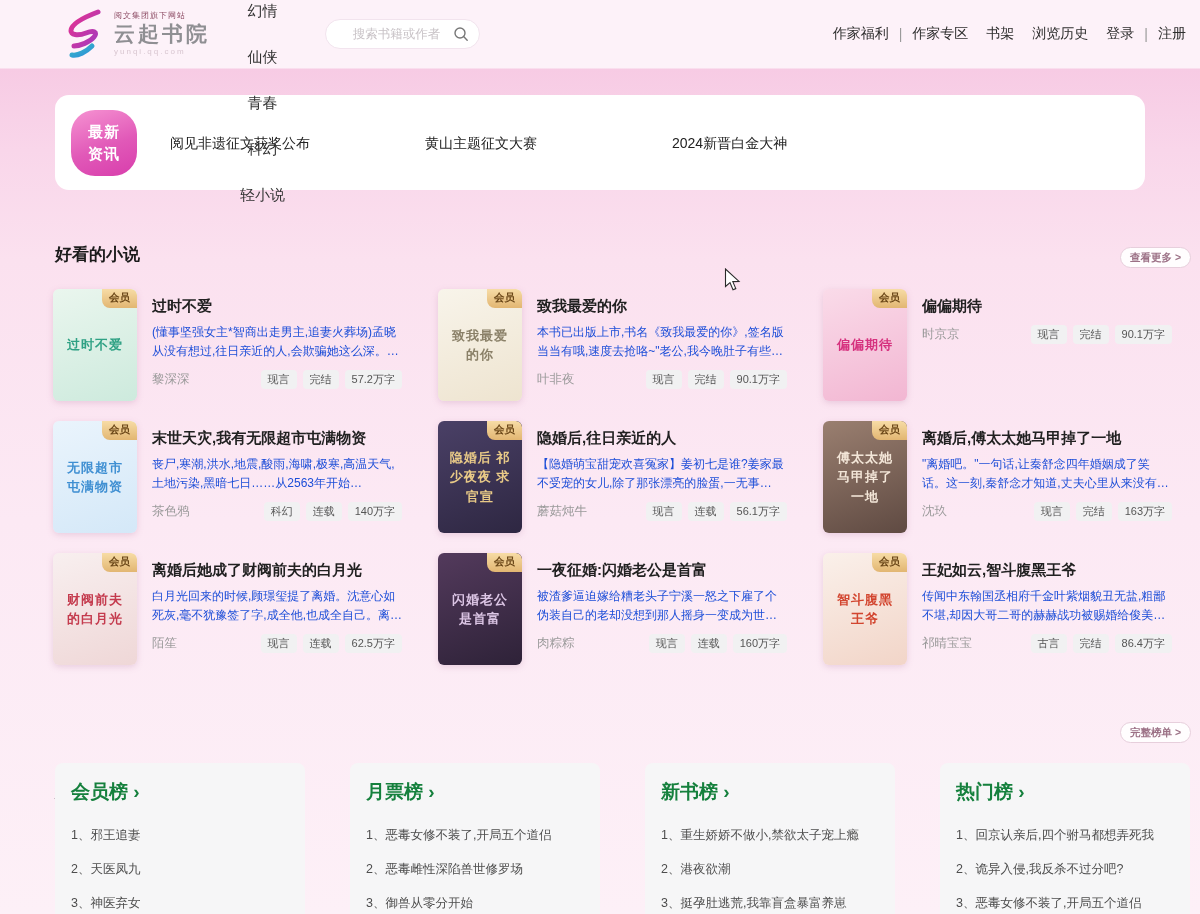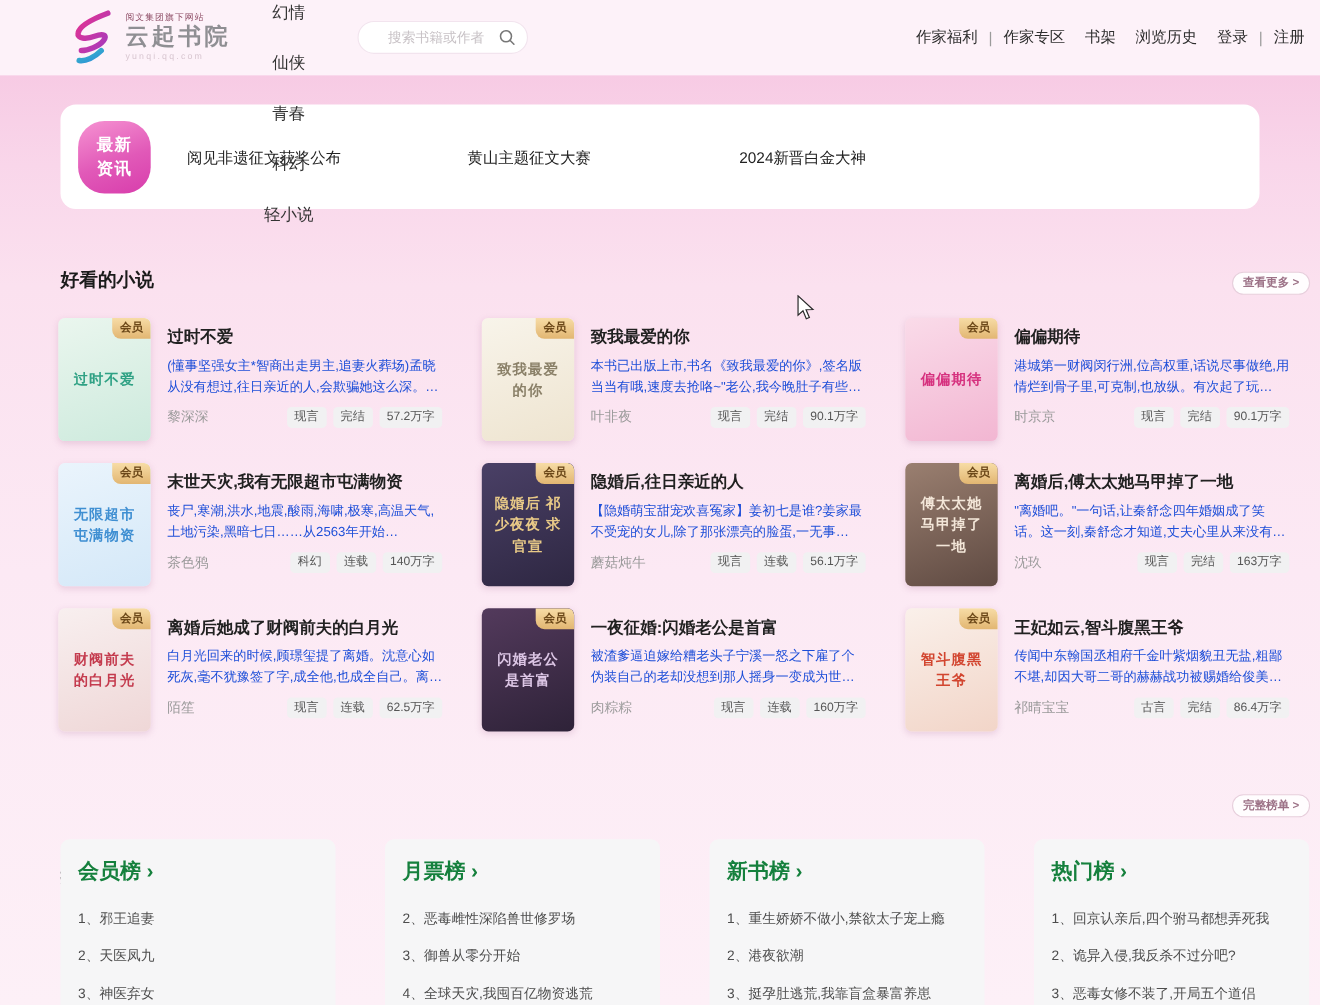--- a/index.html
+++ b/index.html
@@ -224,21 +224,20 @@
         </div>
       </div>
     </div>
     <div class="book-card">
       <div class="cover" style="background: linear-gradient(160deg, rgb(250, 219, 233) 0%, rgb(242, 182, 210) 100%);">
         <span class="cover-text" style="color: rgb(214, 50, 127);">偏偏期待</span>
         <span class="vip-badge">会员</span>
       </div>
       <div class="book-info">
         <div class="book-title">偏偏期待</div>
-        <div class="book-desc">港城第一财阀闵行洲,位高权重,话说尽事做绝,用情烂到骨子里,可克制,也放纵。有次起了玩…</div>
         <div class="book-meta">
           <span class="book-author">时京京</span>
           <span class="tag-row">
             <span class="tag">现言</span>
             <span class="tag">完结</span>
             <span class="tag">90.1万字</span>
           </span>
         </div>
       </div>
     </div>
@@ -360,20 +359,21 @@
       <ul class="rank-list">
         <li class="rank-item">1、邪王追妻</li>
         <li class="rank-item">2、天医凤九</li>
         <li class="rank-item">3、神医弃女</li>
         <li class="rank-item">4、捡个王爷做相公</li>
       </ul>
     </div>
     <div class="rank-card">
       <div class="rank-head">月票榜 ›</div>
       <ul class="rank-list">
+        <li class="rank-item">1、恶毒女修不装了,开局五个道侣</li>
         <li class="rank-item">2、恶毒雌性深陷兽世修罗场</li>
         <li class="rank-item">3、御兽从零分开始</li>
         <li class="rank-item">4、全球天灾,我囤百亿物资逃荒</li>
       </ul>
     </div>
     <div class="rank-card">
       <div class="rank-head">新书榜 ›</div>
       <ul class="rank-list">
         <li class="rank-item">1、重生娇娇不做小,禁欲太子宠上瘾</li>
         <li class="rank-item">2、港夜欲潮</li>

